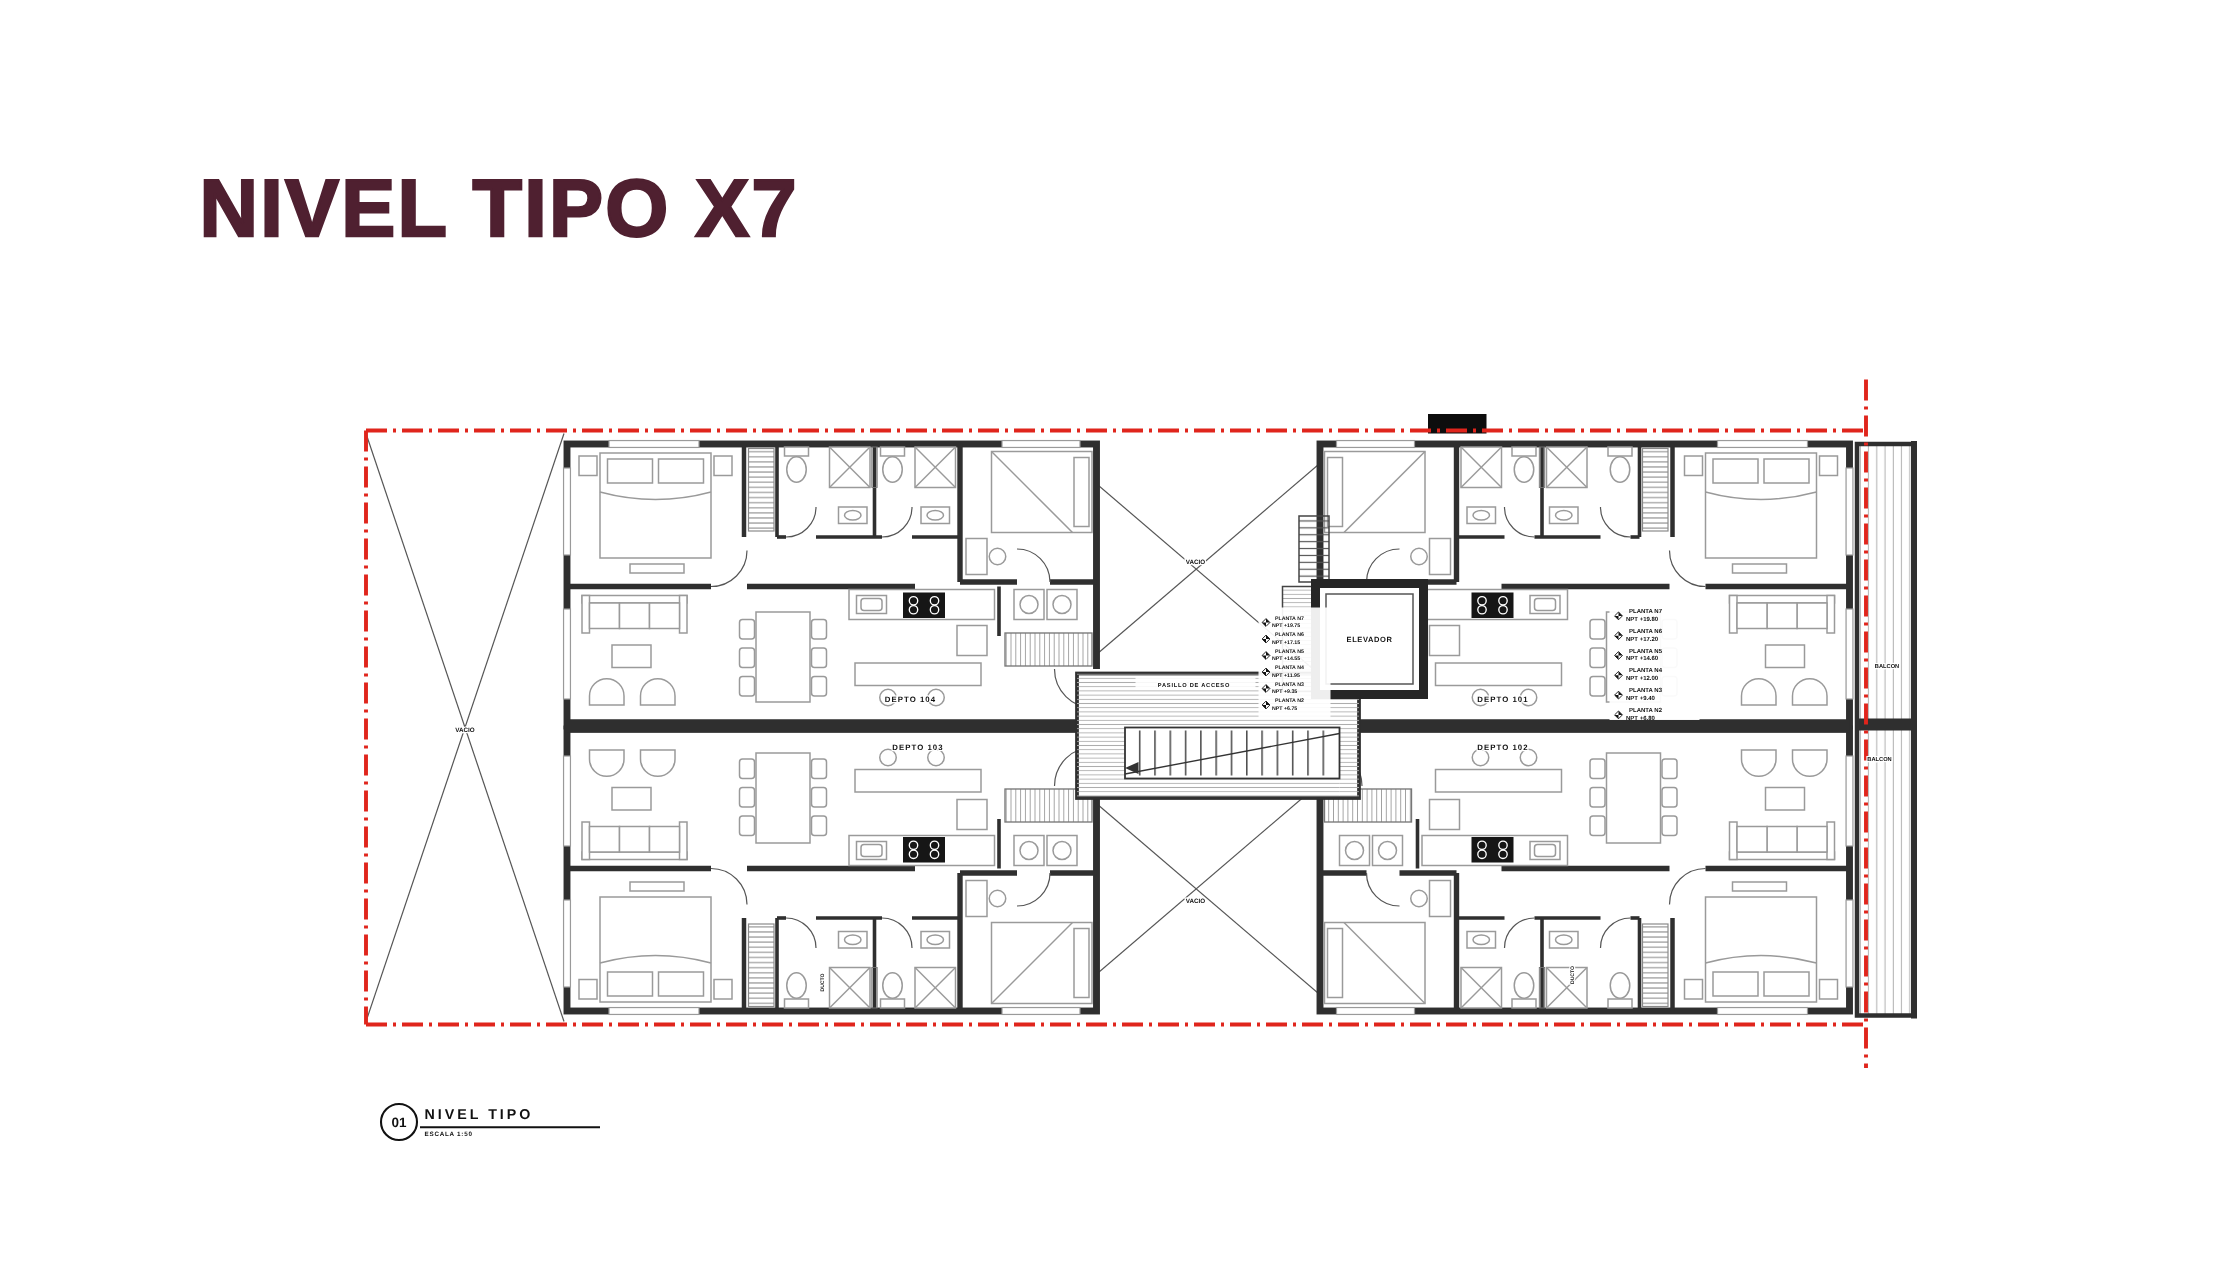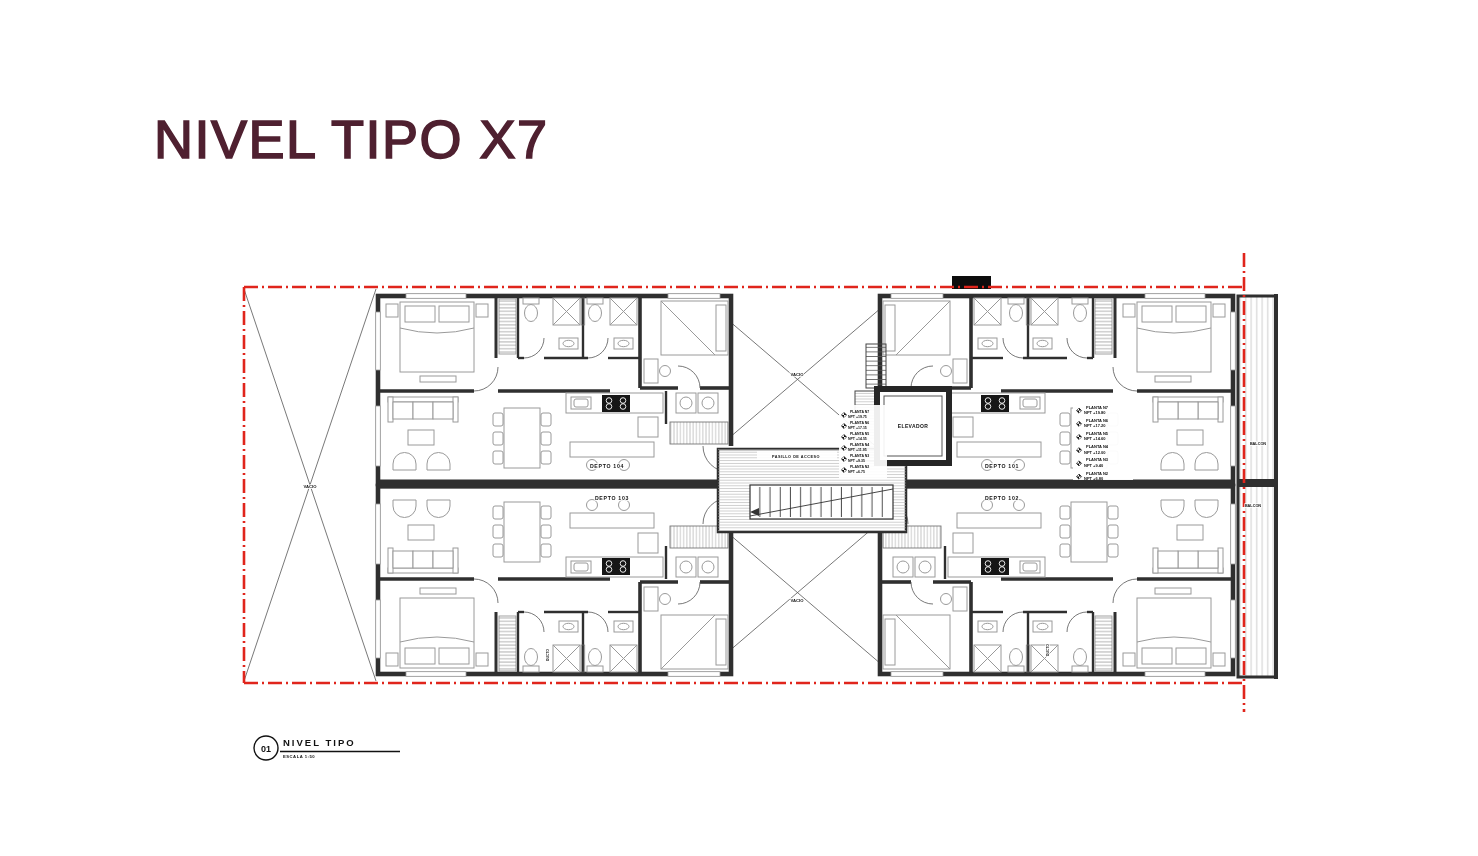--- a/index.html
+++ b/index.html
@@ -1,22 +1,22 @@
 <!DOCTYPE html>
 <html><head>
 <meta charset="utf-8">
 <style>
   html,body{margin:0;padding:0;}
   body{
     width:1478px;height:856px;background:#ffffff;overflow:hidden;position:relative;
     font-family:"Liberation Sans",sans-serif;
   }
   .title{
-    position:absolute;left:154px;top:108px;
-    font-size:54px;font-weight:normal;color:#4f2030;
+    position:absolute;left:133px;top:108px;
+    font-size:54px;font-weight:bold;color:#4f2030;
     letter-spacing:1.5px;-webkit-text-stroke:1.6px #4f2030;
     white-space:nowrap;
   }
   svg{position:absolute;left:0;top:0;}
   svg text{font-family:"Liberation Sans",sans-serif;font-weight:bold;fill:#111;}
   .t-depto{font-size:5.2px;letter-spacing:.7px;text-anchor:middle;}
   .t-elev{font-size:5px;letter-spacing:.4px;text-anchor:middle;}
   .t-corr{font-size:3.8px;letter-spacing:.5px;text-anchor:middle;}
   .t-vacio{font-size:4.2px;text-anchor:middle;}
   .t-balcon{font-size:3.8px;text-anchor:middle;}

